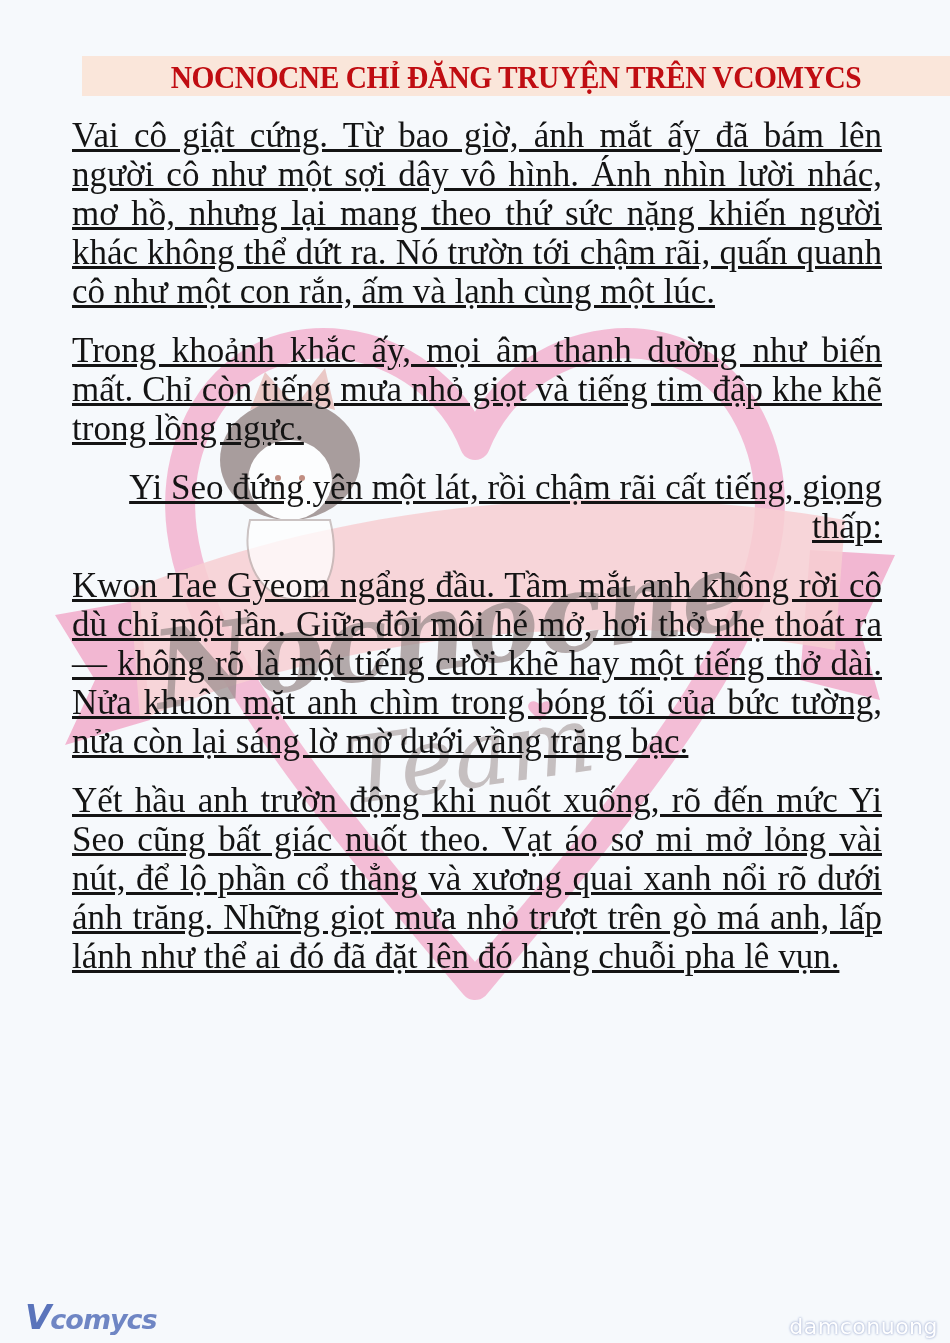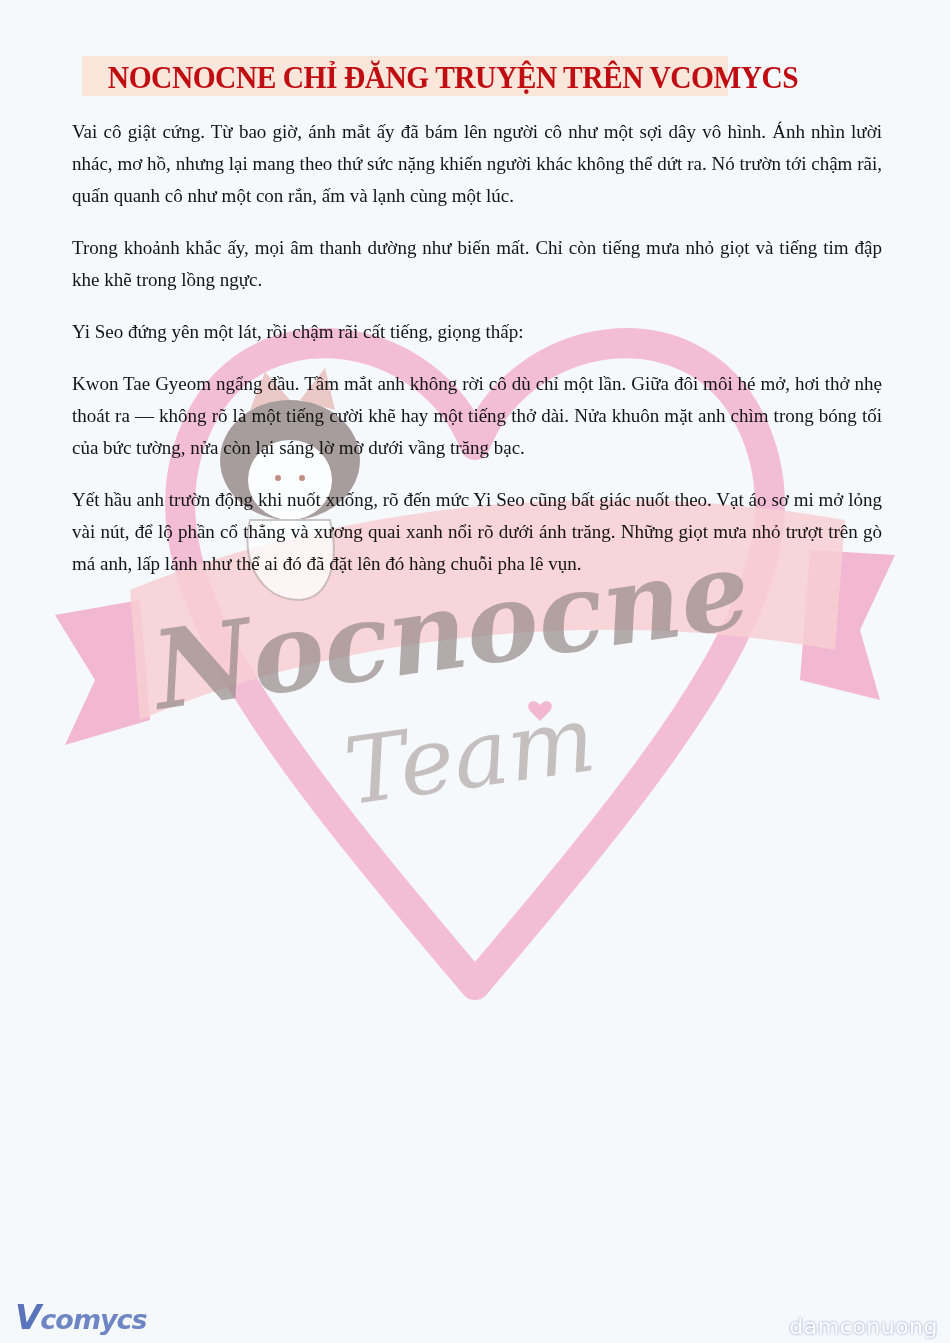--- a/index.html
+++ b/index.html
@@ -20,21 +20,21 @@
       top: 0;
       width: 950px;
       height: 1343px;
       pointer-events: none;
       z-index: 0;
     }
     .banner {
       position: absolute;
       left: 82px;
       top: 56px;
-      width: 646px;
+      width: 868px;
       height: 40px;
       background: #fae6da;
       z-index: 1;
     }
     .banner-text {
       position: absolute;
       left: 0;
       top: 0;
       width: 100%;
       text-align: center;
@@ -48,31 +48,32 @@
       transform-origin: center;
       white-space: nowrap;
     }
     .content {
       position: absolute;
       left: 72px;
       top: 116px;
       width: 810px;
       z-index: 2;
       color: #141414;
-      font-size: 19px;
-      line-height: 32px;
+      font-size: 35px;
+      line-height: 39px;
+      text-decoration: underline;
     }
     .para {
       margin: 0 0 20px 0;
       text-align: justify;
     }
-    .para.short { text-align: left; }
+    .para.short { text-align: right; }
     .logo-vcomycs {
       position: absolute;
-      left: 15px;
+      left: 25px;
       top: 1297px;
       z-index: 3;
       font-family: "DejaVu Sans", "Liberation Sans", sans-serif;
       font-style: italic;
       font-weight: bold;
       font-size: 27px;
       letter-spacing: -1px;
       color: #6f86c4;
     }
     .logo-vcomycs .v {

